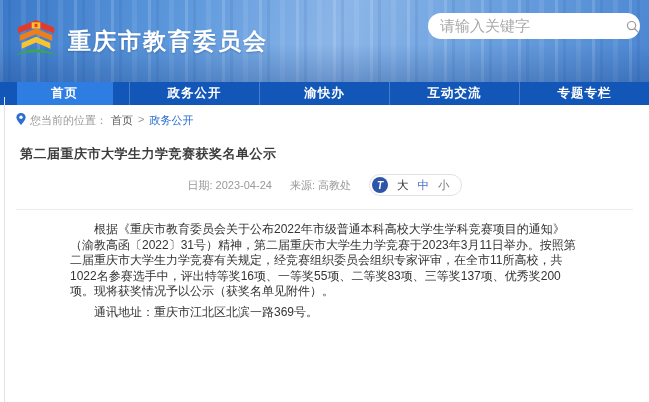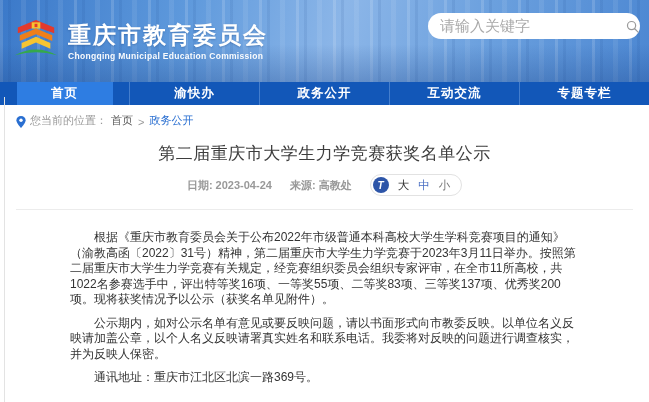--- a/index.html
+++ b/index.html
@@ -45,88 +45,87 @@
     color:#fff;font-size:12.5px;font-weight:bold;cursor:pointer;letter-spacing:1px;
   }
   .nav-item + .nav-item{border-left:1px solid rgba(130,175,230,.45);}
   .nav-item.active::before{
     content:"";position:absolute;top:0;bottom:0;left:50%;transform:translateX(-50%);
     width:96px;background:#2e7de2;
   }
   .nav-item span{position:relative;z-index:1;}
   
   .breadcrumb{
-    display:flex;align-items:flex-end;padding:8px 0 7px 16px;font-size:11px;color:#999;gap:4px;
+    display:flex;align-items:flex-start;padding:8px 0 7px 16px;font-size:11px;color:#999;gap:4px;
   }
   .breadcrumb .home{color:#555;cursor:pointer;}
   .breadcrumb .sep{color:#999;margin:0 1px;}
   .breadcrumb .current{color:#2a6fd1;cursor:pointer;}
   .edge-line{position:absolute;left:4px;top:97px;bottom:0;width:1px;background:#e3e3e3;}
   
   .article-title{
-    text-align:center;font-size:17px;font-weight:normal;color:#3d3d3d;
+    text-align:left;font-size:13px;font-weight:bold;color:#3d3d3d;
     margin:8px 20px 0;letter-spacing:.5px;line-height:21px;
   }
   .article-meta{
     display:flex;justify-content:center;align-items:center;gap:18px;
     margin:10px 16px 0;padding-bottom:13px;border-bottom:1px solid #ececec;
     font-size:11px;color:#999;
   }
-  .meta-item{white-space:nowrap;font-weight:bold;}
+  .meta-item{white-space:nowrap;}
   .fontsize-widget{
     display:flex;align-items:center;gap:9px;border:1px solid #e2e2e2;border-radius:11px;
     padding:2px 11px 2px 2px;background:#fff;
   }
   .t-icon{
     width:16px;height:16px;border-radius:50%;background:#2d55a8;color:#fff;
     font-size:10px;font-weight:bold;display:flex;align-items:center;justify-content:center;
     font-style:italic;
   }
   .size-btn{cursor:pointer;font-size:11.5px;}
   .size-large{color:#333;}
   .size-medium{color:#4a6fc3;}
   .size-small{color:#777;}
   
   .article-body{padding:12px 70px 0 70px;font-size:12px;line-height:15.5px;color:#333;}
-  .article-body p{margin:8px 0 5px;text-indent:2em;}
+  .article-body p{margin:0 0 5px;text-indent:2em;}
 </style>
 </head>
 <body>
 
 <div class="banner">
   <svg class="logo" viewBox="0 0 48 46">
     <path d="M5 9 L24 1 L43 9 L43 15 L24 8 L5 15 Z" fill="#e23a2c"></path>
     <rect x="19.5" y="3.5" width="9" height="6.5" fill="#f6c431"></rect>
     <rect x="22.5" y="5" width="3" height="3.5" fill="#e23a2c"></rect>
     <path d="M7 17 L24 10 L41 17 L41 23 L24 16 L7 23 Z" fill="#ef7f1a"></path>
     <path d="M9 25 L24 18.5 L39 25 L39 31 L24 24.5 L9 31 Z" fill="#f6c431"></path>
     <path d="M2 38 Q24 26 46 38 Q24 31.5 2 38 Z" fill="#35a94b"></path>
   </svg>
   <div class="title-block">
     <div class="title-cn">重庆市教育委员会</div>
-    <div class="title-en">Chongqing Municipal Education Commission</div>
   </div>
   <div class="search">
     <input type="text" placeholder="请输入关键字" style="">
     <svg width="13" height="13" viewBox="0 0 14 14">
       <circle cx="6" cy="6" r="4.4" fill="none" stroke="#9a9a9a" stroke-width="1.3"></circle>
       <line x1="9.4" y1="9.4" x2="13" y2="13" stroke="#9a9a9a" stroke-width="1.3" stroke-linecap="round"></line>
     </svg>
   </div>
 </div>
 
 <div class="nav">
   <div class="nav-item active">
       <span>首页</span>
     </div>
   <div class="nav-item">
-      <span>渝快办</span>
+      <span>政务公开</span>
     </div>
   <div class="nav-item">
-      <span>政务公开</span>
+      <span>渝快办</span>
     </div>
   <div class="nav-item">
       <span>互动交流</span>
     </div>
   <div class="nav-item">
       <span>专题专栏</span>
     </div>
 </div>
 
 <div class="edge-line"></div>
@@ -155,17 +154,16 @@
     <span class="fontsize-widget">
       <span class="t-icon">T</span>
       <span class="size-btn size-large">大</span>
       <span class="size-btn size-medium">中</span>
       <span class="size-btn size-small">小</span>
     </span>
   </div>
 
   <div class="article-body">
     <p>根据《重庆市教育委员会关于公布2022年市级普通本科高校大学生学科竞赛项目的通知》（渝教高函〔2022〕31号）精神，第二届重庆市大学生力学竞赛于2023年3月11日举办。按照第二届重庆市大学生力学竞赛有关规定，经竞赛组织委员会组织专家评审，在全市11所高校，共1022名参赛选手中，评出特等奖16项、一等奖55项、二等奖83项、三等奖137项、优秀奖200项。现将获奖情况予以公示（获奖名单见附件）。</p>
-    <p>公示期内，如对公示名单有意见或要反映问题，请以书面形式向市教委反映。以单位名义反映请加盖公章，以个人名义反映请署真实姓名和联系电话。我委将对反映的问题进行调查核实，并为反映人保密。</p>
     <p>通讯地址：重庆市江北区北滨一路369号。</p>
 
   </div>
 </div>
 
 </body></html>

